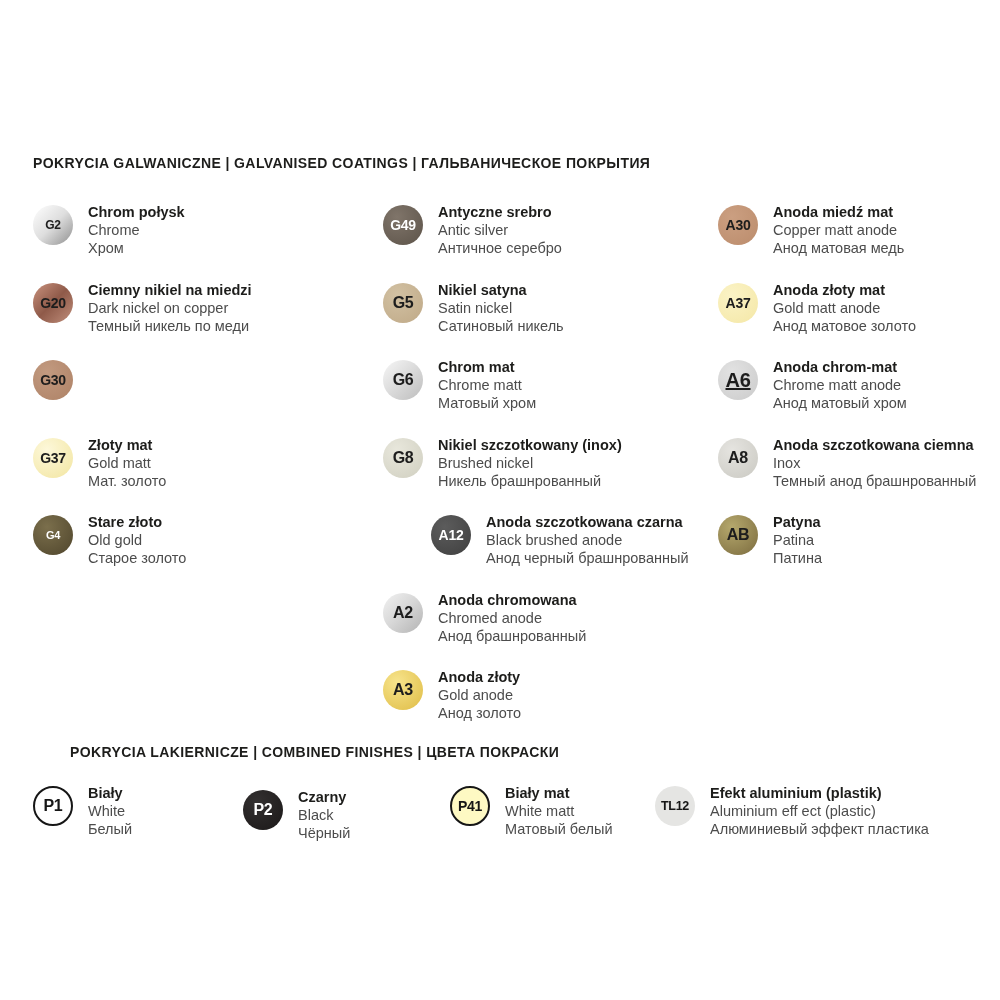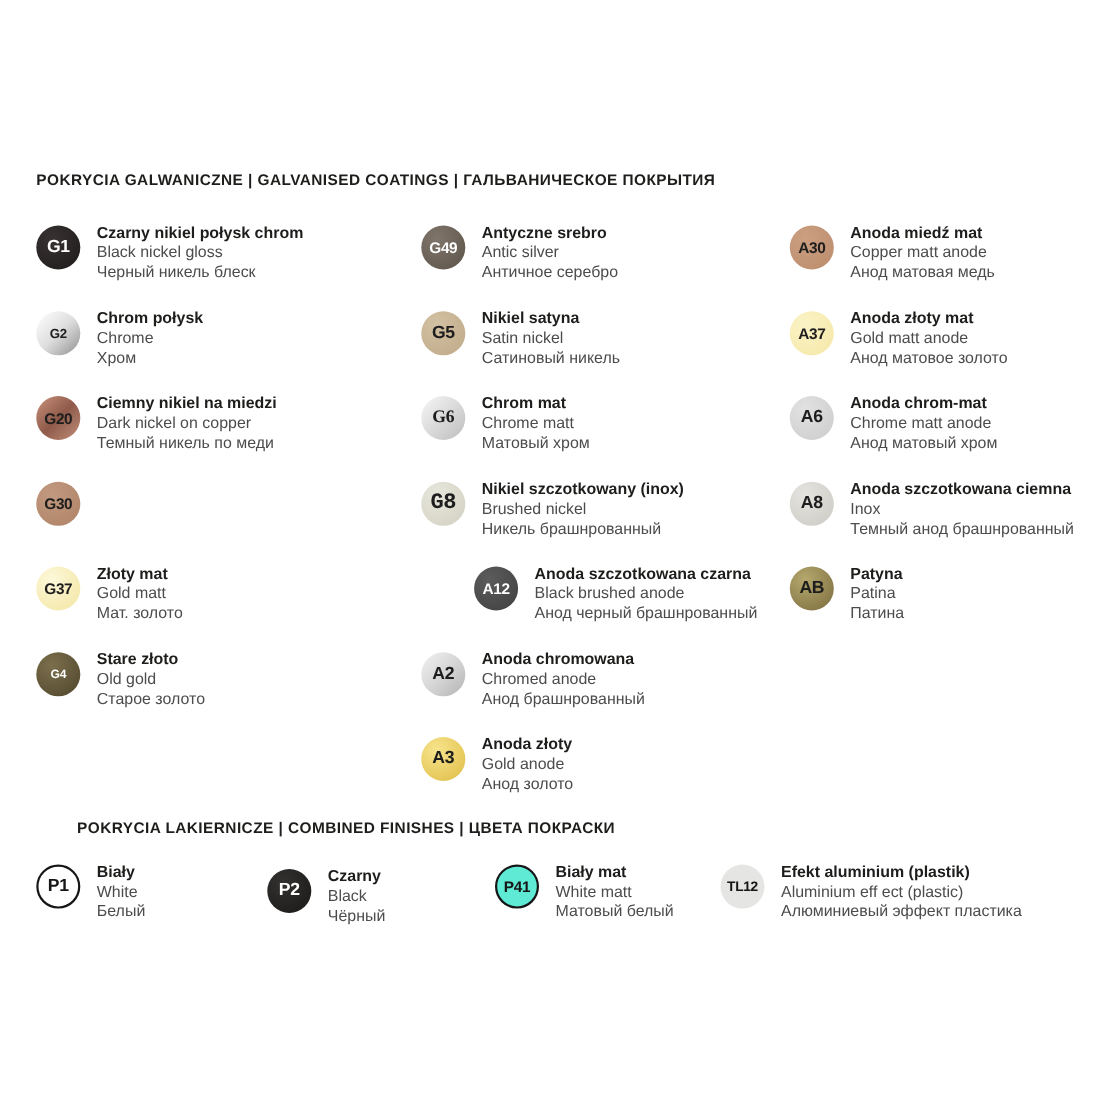--- a/index.html
+++ b/index.html
@@ -37,28 +37,20 @@
   .l1 { font-size:14.5px; line-height:18px; font-weight:bold; color:#1d1d1b; white-space:nowrap; }
   .l2, .l3 { font-size:14.5px; line-height:18px; color:#4c4c4c; white-space:nowrap; }
 </style>
 </head>
 <body>
 
 <div class="section-header" id="hdr-galvanised">POKRYCIA GALWANICZNE | GALVANISED COATINGS | ГАЛЬВАНИЧЕСКОЕ ПОКРЫТИЯ</div>
 
 <div class="col" id="col-g-0">
     <div class="item">
-      <div class="badge" style="background: radial-gradient(circle at 35% 30%, rgb(56, 50, 50), rgb(31, 27, 27)); color: rgb(255, 255, 255); font-size: 16px;">G1</div>
-      <div class="lines">
-        <div class="l1">Czarny nikiel połysk chrom</div>
-        <div class="l2">Black nickel gloss</div>
-        <div class="l3">Черный никель блеск</div>
-      </div>
-    </div>
-    <div class="item">
       <div class="badge" style="background: linear-gradient(135deg, rgb(255, 255, 255), rgb(222, 222, 222), rgb(143, 143, 143)); color: rgb(29, 29, 29); font-size: 12px;">G2</div>
       <div class="lines">
         <div class="l1">Chrom połysk</div>
         <div class="l2">Chrome</div>
         <div class="l3">Хром</div>
       </div>
     </div>
     <div class="item">
       <div class="badge" style="background: linear-gradient(135deg, rgb(203, 147, 127), rgb(143, 90, 73), rgb(193, 143, 124)); color: rgb(29, 29, 29); font-size: 14px;">G20</div>
       <div class="lines">
@@ -98,29 +90,29 @@
     </div>
     <div class="item">
       <div class="badge" style="background: radial-gradient(circle at 35% 30%, rgb(210, 193, 163), rgb(191, 169, 135)); color: rgb(29, 29, 29); font-size: 16px;">G5</div>
       <div class="lines">
         <div class="l1">Nikiel satyna</div>
         <div class="l2">Satin nickel</div>
         <div class="l3">Сатиновый никель</div>
       </div>
     </div>
     <div class="item">
-      <div class="badge" style="background: linear-gradient(135deg, rgb(247, 247, 247), rgb(218, 218, 218), rgb(189, 189, 189)); color: rgb(29, 29, 29); font-size: 16px; font-family: Liberation Serif, serif;">G6</div>
+      <div class="badge" style="background: linear-gradient(135deg, rgb(247, 247, 247), rgb(218, 218, 218), rgb(189, 189, 189)); color: rgb(29, 29, 29); font-size: 16px;">G6</div>
       <div class="lines">
         <div class="l1">Chrom mat</div>
         <div class="l2">Chrome matt</div>
         <div class="l3">Матовый хром</div>
       </div>
     </div>
     <div class="item">
-      <div class="badge" style="background: radial-gradient(circle at 35% 30%, rgb(232, 231, 220), rgb(208, 207, 192)); color: rgb(29, 29, 29); font-size: 20px; font-family: Liberation Mono, monospace;">G8</div>
+      <div class="badge" style="background: radial-gradient(circle at 35% 30%, rgb(232, 231, 220), rgb(208, 207, 192)); color: rgb(29, 29, 29); font-size: 16px;">G8</div>
       <div class="lines">
         <div class="l1">Nikiel szczotkowany (inox)</div>
         <div class="l2">Brushed nickel</div>
         <div class="l3">Никель брашнрованный</div>
       </div>
     </div>
     <div class="item">
       <div class="badge" style="background: radial-gradient(circle at 35% 30%, rgb(92, 92, 92), rgb(63, 63, 63)); color: rgb(255, 255, 255); font-size: 14px; margin-left: 48px;">A12</div>
       <div class="lines">
         <div class="l1">Anoda szczotkowana czarna</div>
@@ -156,21 +148,21 @@
     </div>
     <div class="item">
       <div class="badge" style="background: radial-gradient(circle at 35% 30%, rgb(251, 243, 198), rgb(244, 231, 166)); color: rgb(29, 29, 29); font-size: 14px;">A37</div>
       <div class="lines">
         <div class="l1">Anoda złoty mat</div>
         <div class="l2">Gold matt anode</div>
         <div class="l3">Анод матовое золото</div>
       </div>
     </div>
     <div class="item">
-      <div class="badge" style="background: radial-gradient(circle at 35% 30%, rgb(226, 226, 226), rgb(203, 203, 203)); color: rgb(29, 29, 29); font-size: 16px;">A6</div>
+      <div class="badge" style="background: radial-gradient(circle at 35% 30%, rgb(226, 226, 226), rgb(203, 203, 203)); color: rgb(29, 29, 29); font-size: 20px; text-decoration: underline;">A6</div>
       <div class="lines">
         <div class="l1">Anoda chrom-mat</div>
         <div class="l2">Chrome matt anode</div>
         <div class="l3">Анод матовый хром</div>
       </div>
     </div>
     <div class="item">
       <div class="badge" style="background: radial-gradient(circle at 35% 30%, rgb(229, 228, 224), rgb(202, 201, 194)); color: rgb(29, 29, 29); font-size: 16px;">A8</div>
       <div class="lines">
         <div class="l1">Anoda szczotkowana ciemna</div>
@@ -205,21 +197,21 @@
       <div class="badge" style="background: radial-gradient(circle at 35% 30%, rgb(51, 48, 48), rgb(27, 24, 24)); color: rgb(255, 255, 255); font-size: 16px;">P2</div>
       <div class="lines">
         <div class="l1">Czarny</div>
         <div class="l2">Black</div>
         <div class="l3">Чёрный</div>
       </div>
     </div>
   </div>
 <div class="col" id="col-c-2">
     <div class="item">
-      <div class="badge" style="background: #5eead4; color: rgb(22, 22, 22); border: 2px solid rgb(22, 22, 22); font-size: 14px;">P41</div>
+      <div class="badge" style="background: #fef9c3; color: rgb(22, 22, 22); border: 2px solid rgb(22, 22, 22); font-size: 14px;">P41</div>
       <div class="lines">
         <div class="l1">Biały mat</div>
         <div class="l2">White matt</div>
         <div class="l3">Матовый белый</div>
       </div>
     </div>
   </div>
 <div class="col" id="col-c-3">
     <div class="item">
       <div class="badge" style="background: rgb(229, 229, 227); color: rgb(22, 22, 22); font-size: 12.5px;">TL12</div>

